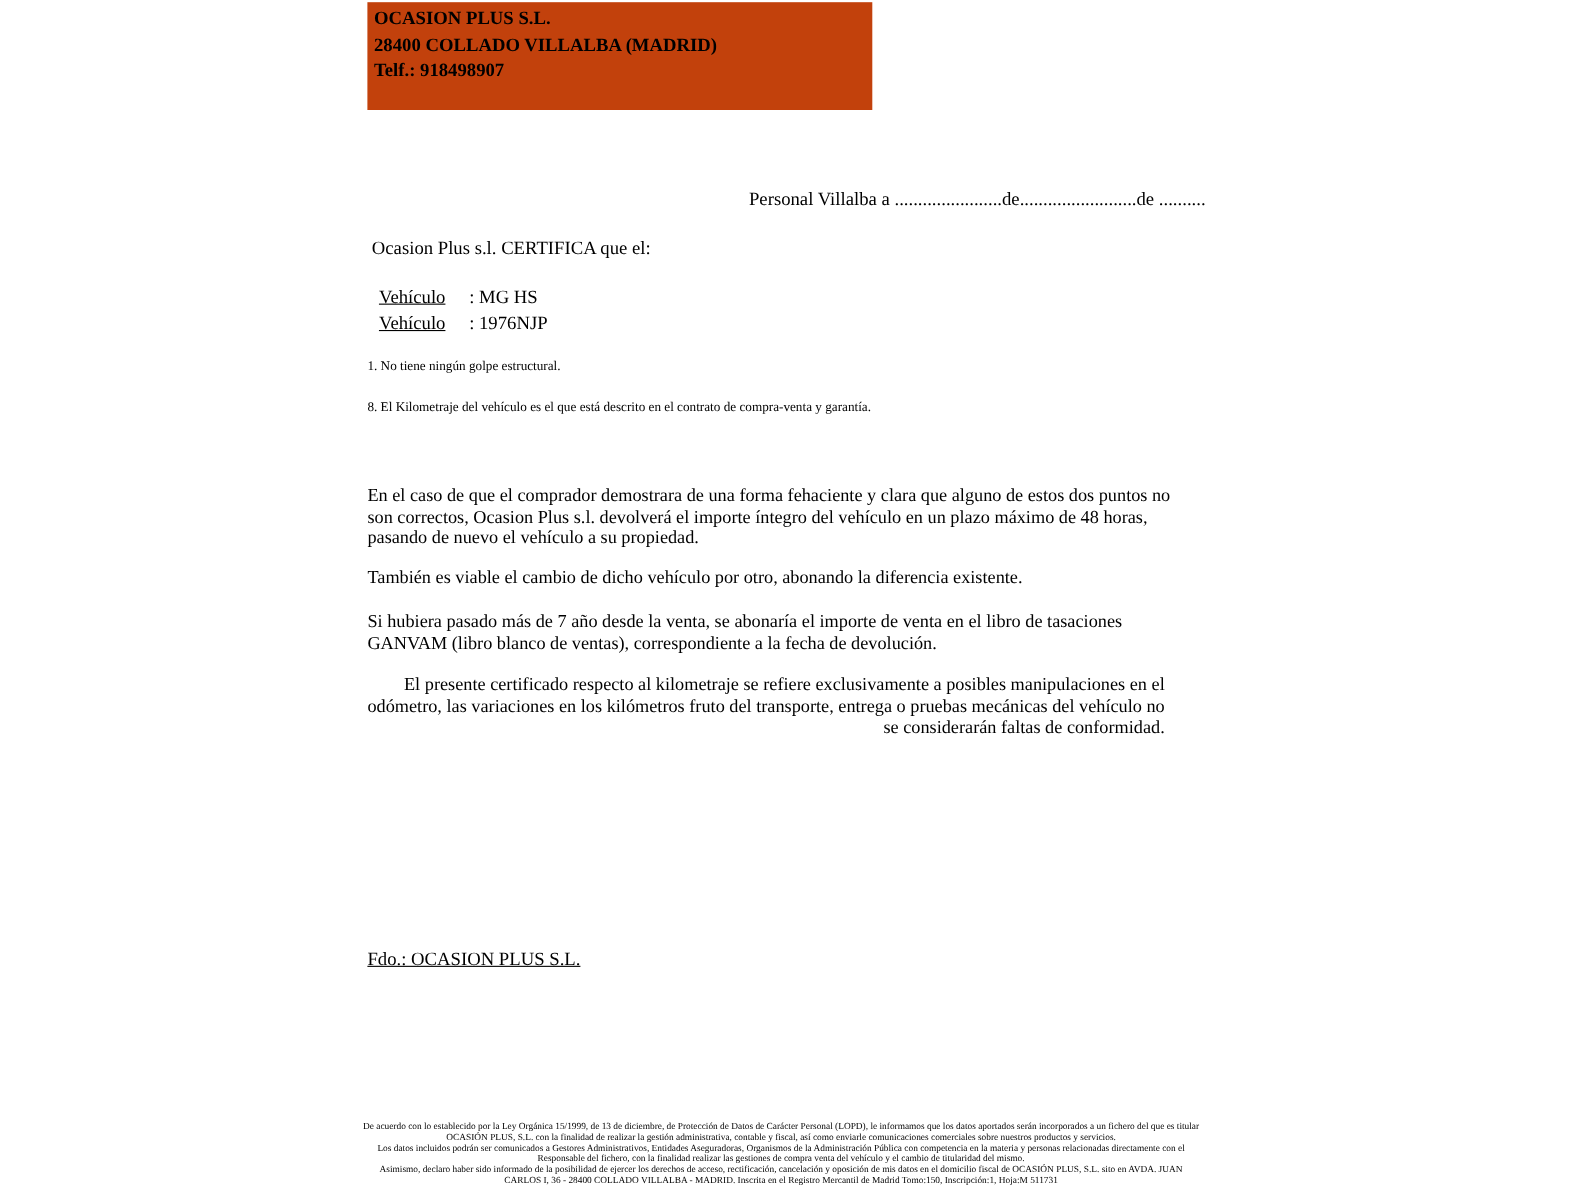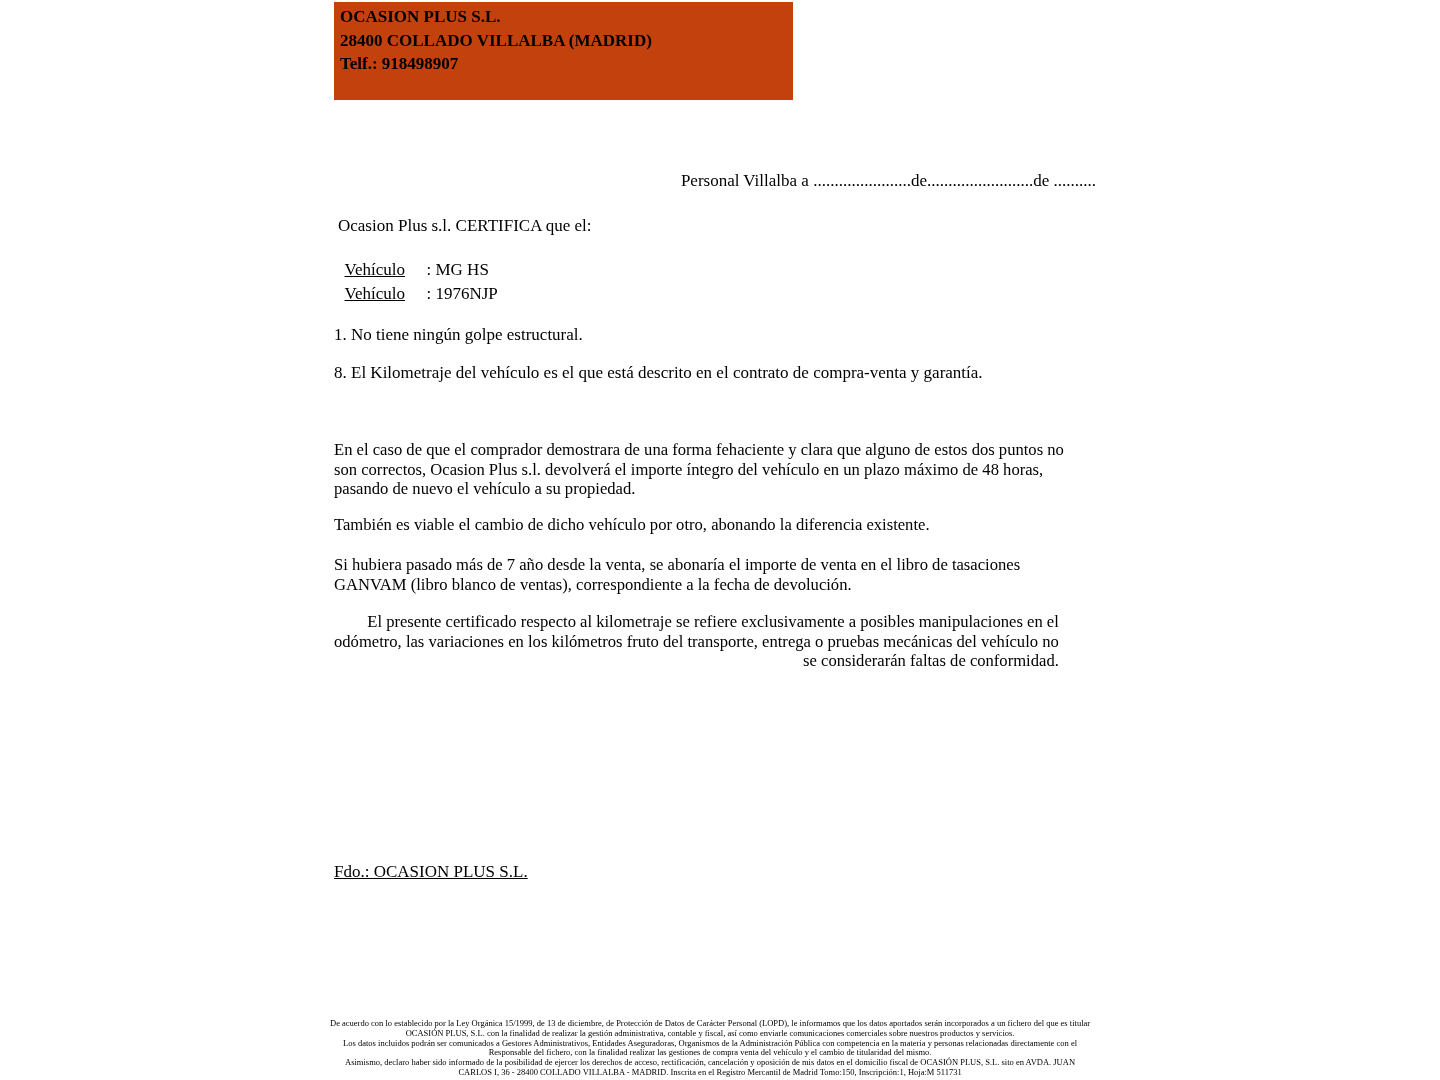--- a/index.html
+++ b/index.html
@@ -60,21 +60,21 @@
   .field-row-1 { top: 264px; }
   .field-label-wrap {
     display: inline-block;
     width: 82px;
   }
   .field-label { text-decoration: underline; }
 
   
   .clause {
     left: 334px;
-    font-size: 17px;
+    font-size: 12px;
     white-space: pre;
   }
   .clause-0 { top: 325px; }
   .clause-1 { top: 363px; }
 
   
   .para {
     left: 334px;
     font-size: 16.6px;
     line-height: 19.6px;

